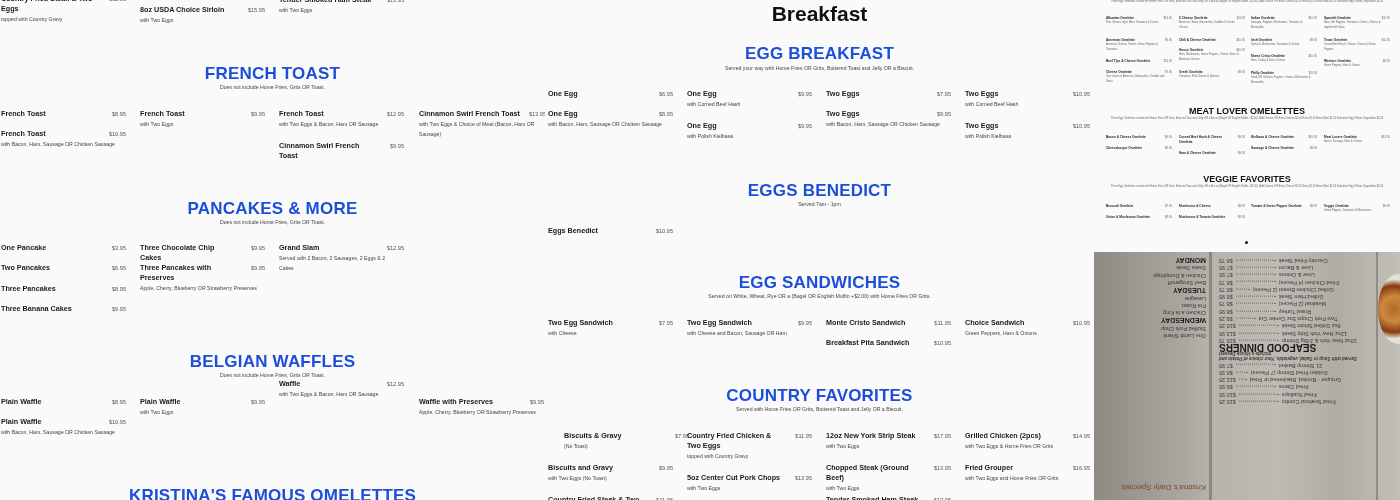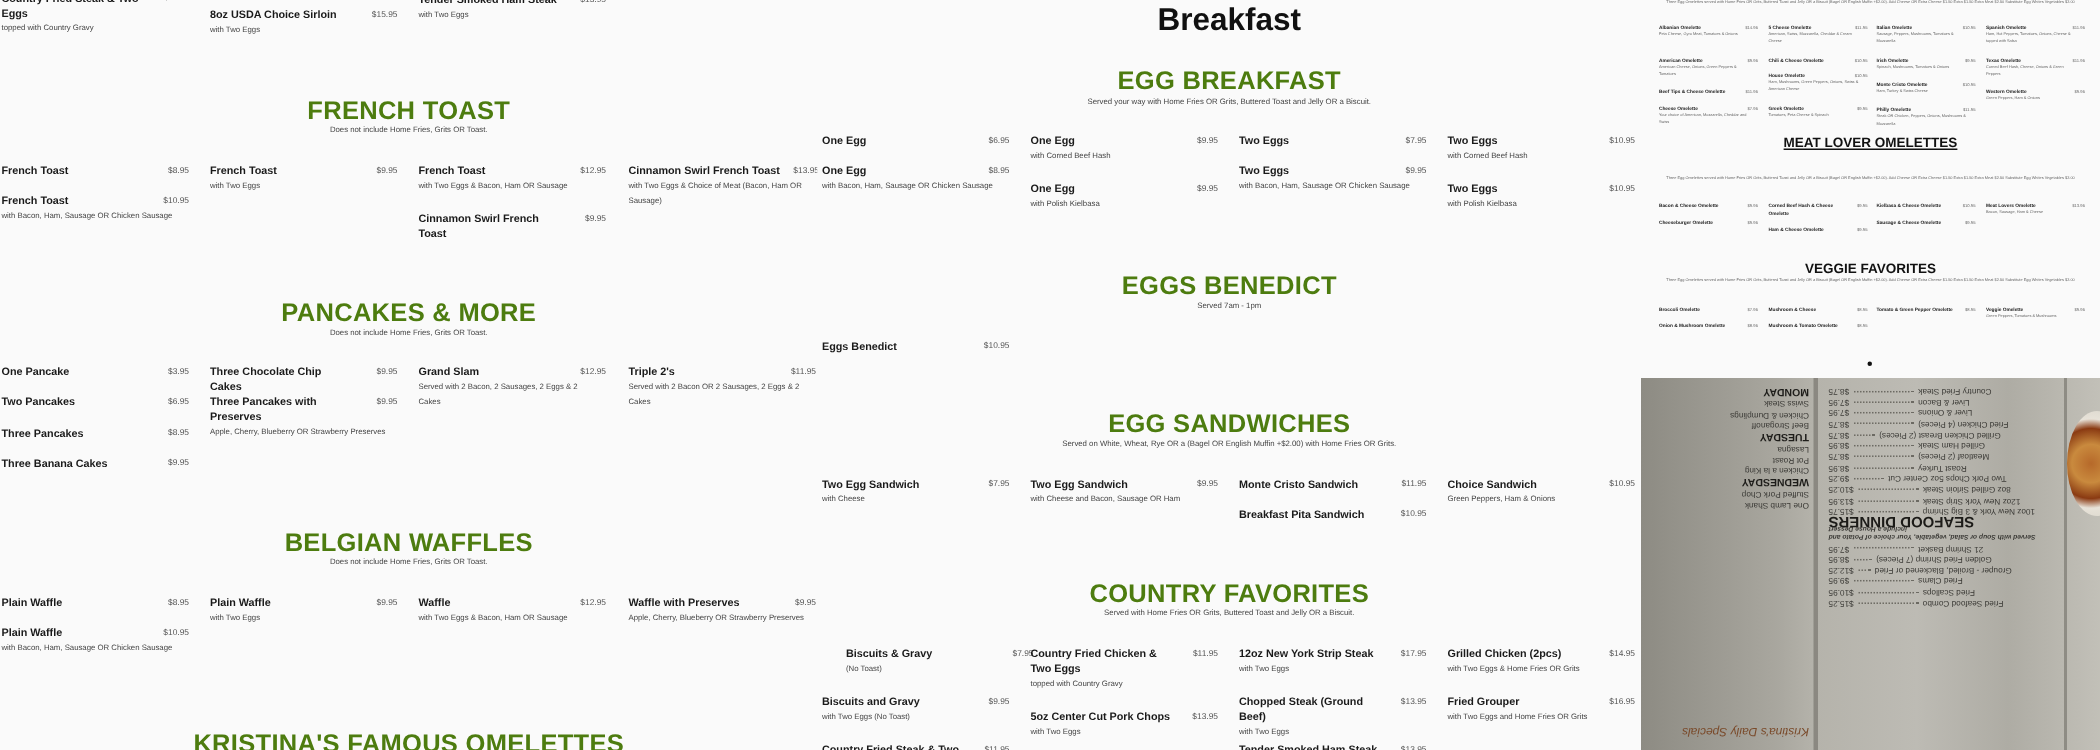--- a/index.html
+++ b/index.html
@@ -3,21 +3,21 @@
 <meta charset="utf-8">
 <style>
   * { box-sizing: border-box; margin: 0; padding: 0; }
   html, body { width: 1400px; height: 500px; overflow: hidden; background: #fafafa; }
   body { font-family: "Liberation Sans", "DejaVu Sans", sans-serif; color: #111; position: relative; }
 
   .panel { position: absolute; top: 0; height: 500px; overflow: hidden; background: #fafafa; }
   #panel-left { left: 0; width: 545px; }
   #panel-mid { left: 545px; width: 549px; }
   #panel-right { left: 1094px; width: 306px; }
-  .sec-title { position: absolute; left: 0; right: 0; text-align: center; font-weight: bold; font-size: 17px; letter-spacing: 0.2px; color: #4d7c0f; }
+  .sec-title { position: absolute; left: 0; right: 0; text-align: center; font-weight: bold; font-size: 17px; letter-spacing: 0.2px; color: #1d4ed8; }
   .sec-sub { position: absolute; left: 0; right: 0; text-align: center; font-size: 5.2px; color: #444; }
   .page-title { position: absolute; left: 0; right: 0; text-align: center; font-weight: bold; font-size: 21px; color: #111; }
 
   .item { position: absolute; width: 125px; }
   .item .name { font-weight: bold; font-size: 7.2px; line-height: 10px; color: #1a1a1a; padding-right: 28px; }
   .item .price { position: absolute; right: 0; top: 0; font-size: 5.6px; line-height: 10px; color: #555; }
   .item .desc { font-size: 5.2px; line-height: 10px; color: #444; margin-top: 0px; padding-right: 8px; }
 
   
   .mini-title { position: absolute; left: 0; right: 0; text-align: center; font-weight: bold; font-size: 9px; color: #111; }
@@ -121,44 +121,39 @@
   <div class="item" style="left:279px; top:243px;">
     <div class="name">Grand Slam</div>
     <div class="price">$12.95</div>
     <div class="desc">Served with 2 Bacon, 2 Sausages, 2 Eggs &amp; 2 Cakes</div>
   </div>
   <div class="item" style="left:140px; top:263px;">
     <div class="name">Three Pancakes with Preserves</div>
     <div class="price">$9.95</div>
     <div class="desc">Apple, Cherry, Blueberry OR Strawberry Preserves</div>
   </div>
-  <div class="item" style="left:419px; top:243px;">
-    <div class="name">Triple 2's</div>
-    <div class="price">$11.95</div>
-    <div class="desc">Served with 2 Bacon OR 2 Sausages, 2 Eggs &amp; 2 Cakes</div>
-  </div>
 
   <div class="sec-title" style="top:352px;">BELGIAN WAFFLES</div>
   <div class="sec-sub" style="top:372px;">Does not include Home Fries, Grits OR Toast.</div>
 
   <div class="item" style="left:1px; top:397px;">
     <div class="name">Plain Waffle</div>
     <div class="price">$8.95</div>
   </div>
   <div class="item" style="left:1px; top:417px;">
     <div class="name">Plain Waffle</div>
     <div class="price">$10.95</div>
     <div class="desc">with Bacon, Ham, Sausage OR Chicken Sausage</div>
   </div>
   <div class="item" style="left:140px; top:397px;">
     <div class="name">Plain Waffle</div>
     <div class="price">$9.95</div>
     <div class="desc">with Two Eggs</div>
   </div>
-  <div class="item" style="left:279px; top:397px;">
+  <div class="item" style="left:279px; top:379px;">
     <div class="name">Waffle</div>
     <div class="price">$12.95</div>
     <div class="desc">with Two Eggs &amp; Bacon, Ham OR Sausage</div>
   </div>
   <div class="item" style="left:419px; top:397px;">
     <div class="name">Waffle with Preserves</div>
     <div class="price">$9.95</div>
     <div class="desc">Apple, Cherry, Blueberry OR Strawberry Preserves</div>
   </div>
 
@@ -370,21 +365,21 @@
     <div class="name">Texas Omelette</div>
     <div class="price">$11.95</div>
     <div class="desc">Corned Beef Hash, Cheese, Onions &amp; Green Peppers</div>
   </div>
   <div class="mitem" style="left:230px; top:59px;">
     <div class="name">Western Omelette</div>
     <div class="price">$9.95</div>
     <div class="desc">Green Peppers, Ham &amp; Onions</div>
   </div>
 
-  <div class="mini-title" style="top:90px;text-decoration:underline;">MEAT LOVER OMELETTES</div>
+  <div class="mini-title" style="top:106px;">MEAT LOVER OMELETTES</div>
   <div class="mini-sub" style="top:117px;">Three Egg Omelettes served with Home Fries OR Grits, Buttered Toast and Jelly OR a Biscuit (Bagel OR English Muffin +$2.00). Add Cheese OR Extra Cheese $1.50 Extra $1.50 Extra Meat $2.50 Substitute Egg Whites Vegetables $2.00</div>
   <div class="mitem" style="left:12px; top:135px;">
     <div class="name">Bacon &amp; Cheese Omelette</div>
     <div class="price">$9.95</div>
   </div>
   <div class="mitem" style="left:12px; top:146px;">
     <div class="name">Cheeseburger Omelette</div>
     <div class="price">$9.95</div>
   </div>
   <div class="mitem" style="left:85px; top:135px;">

